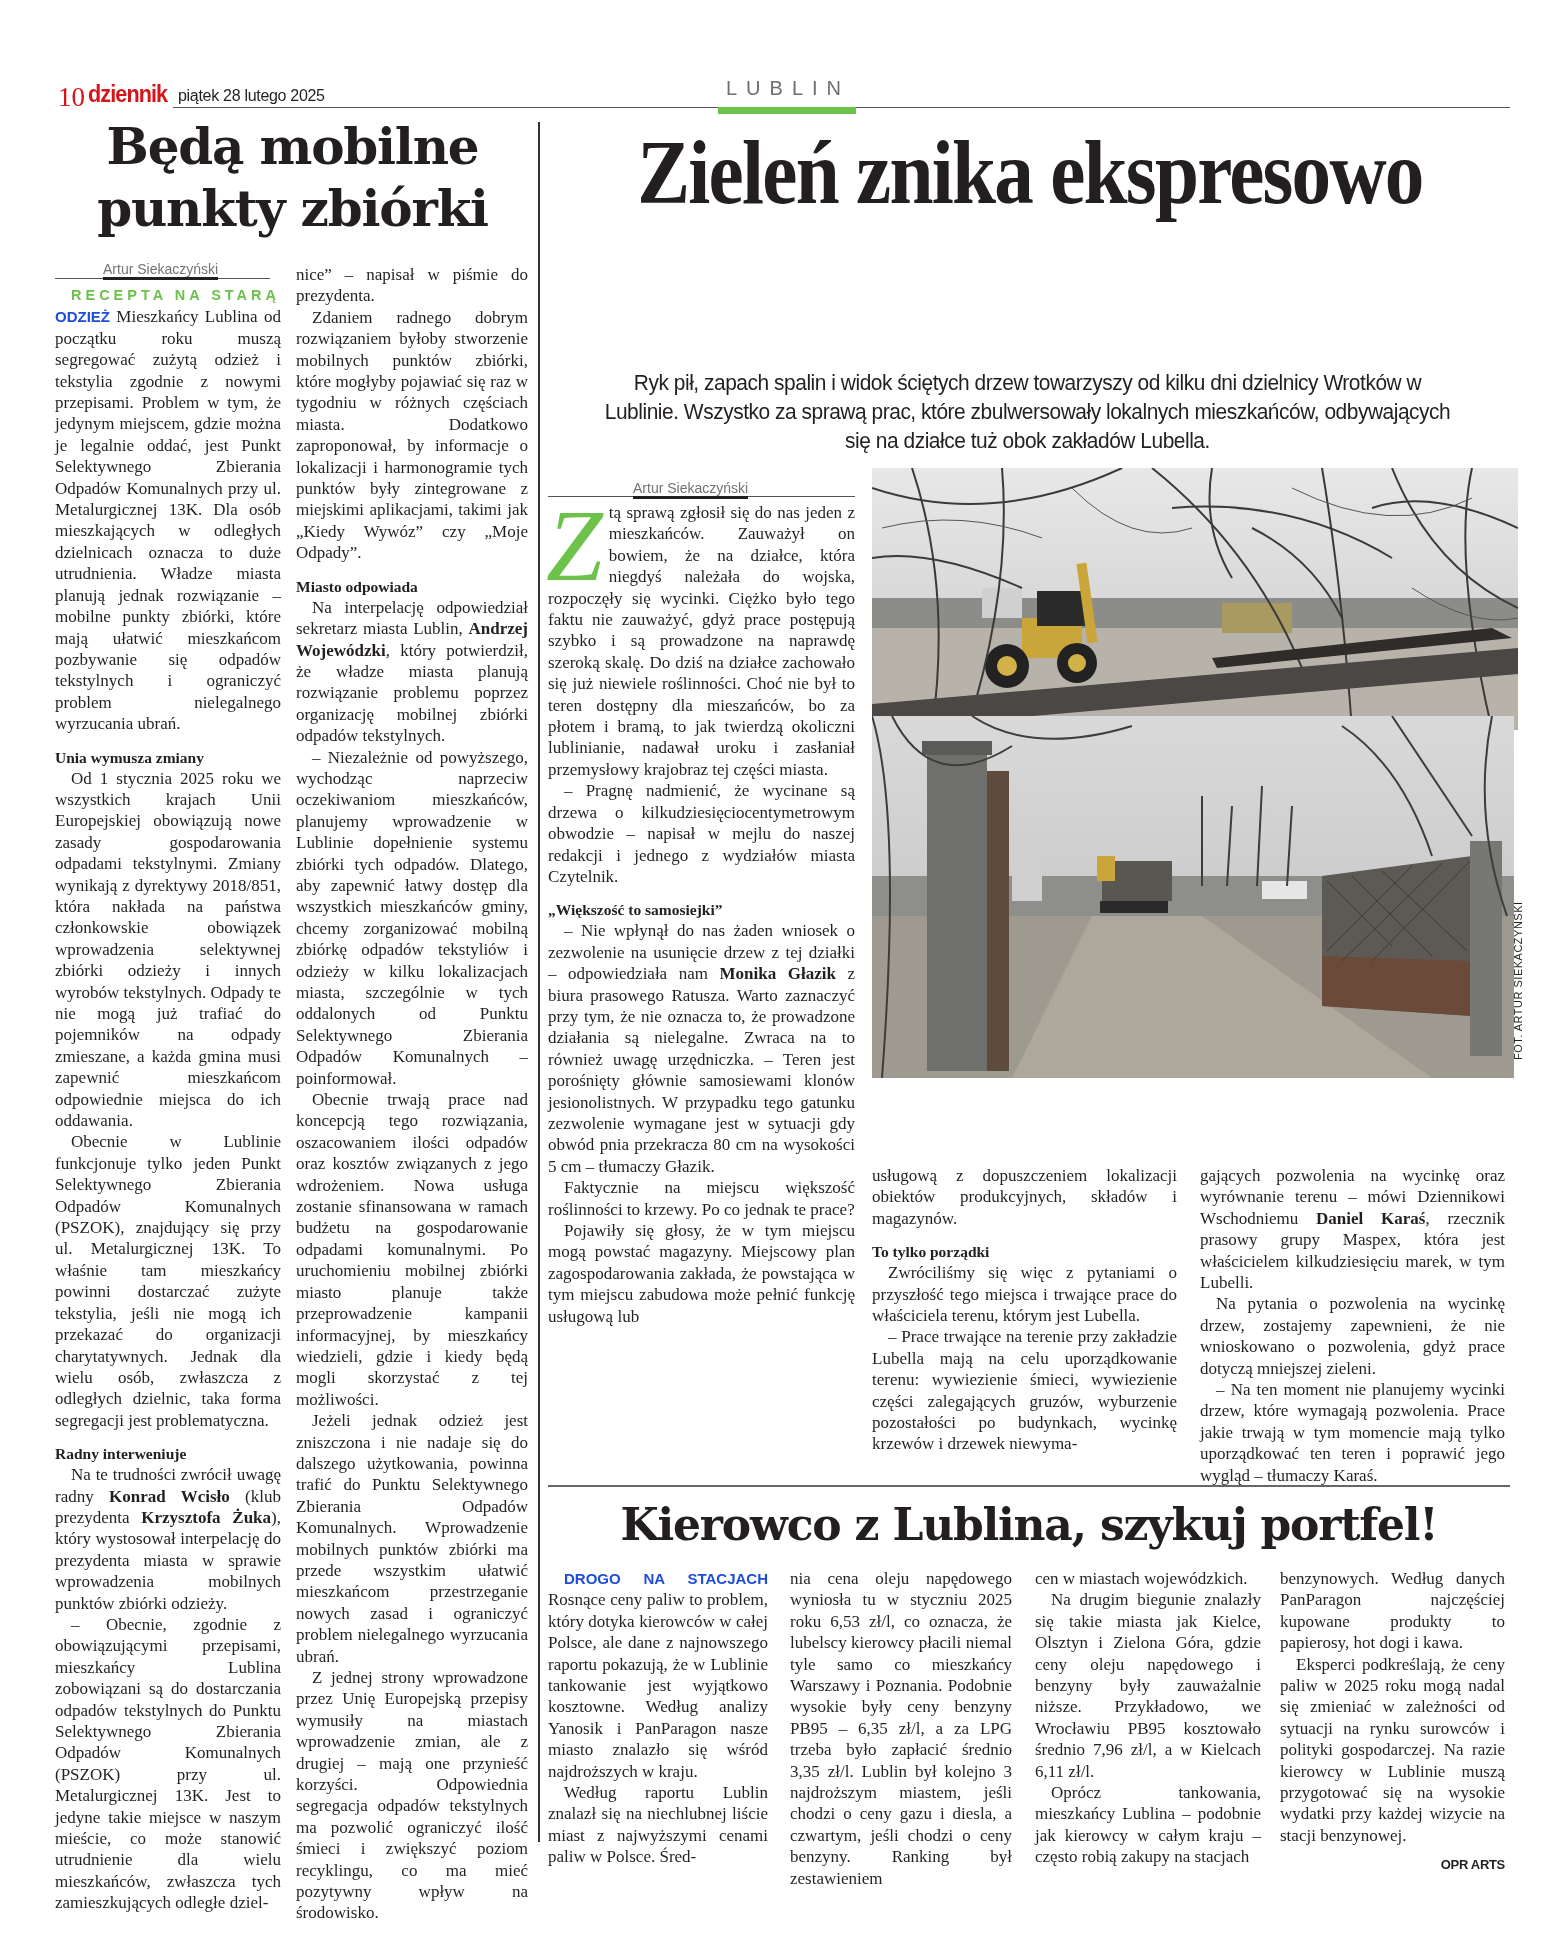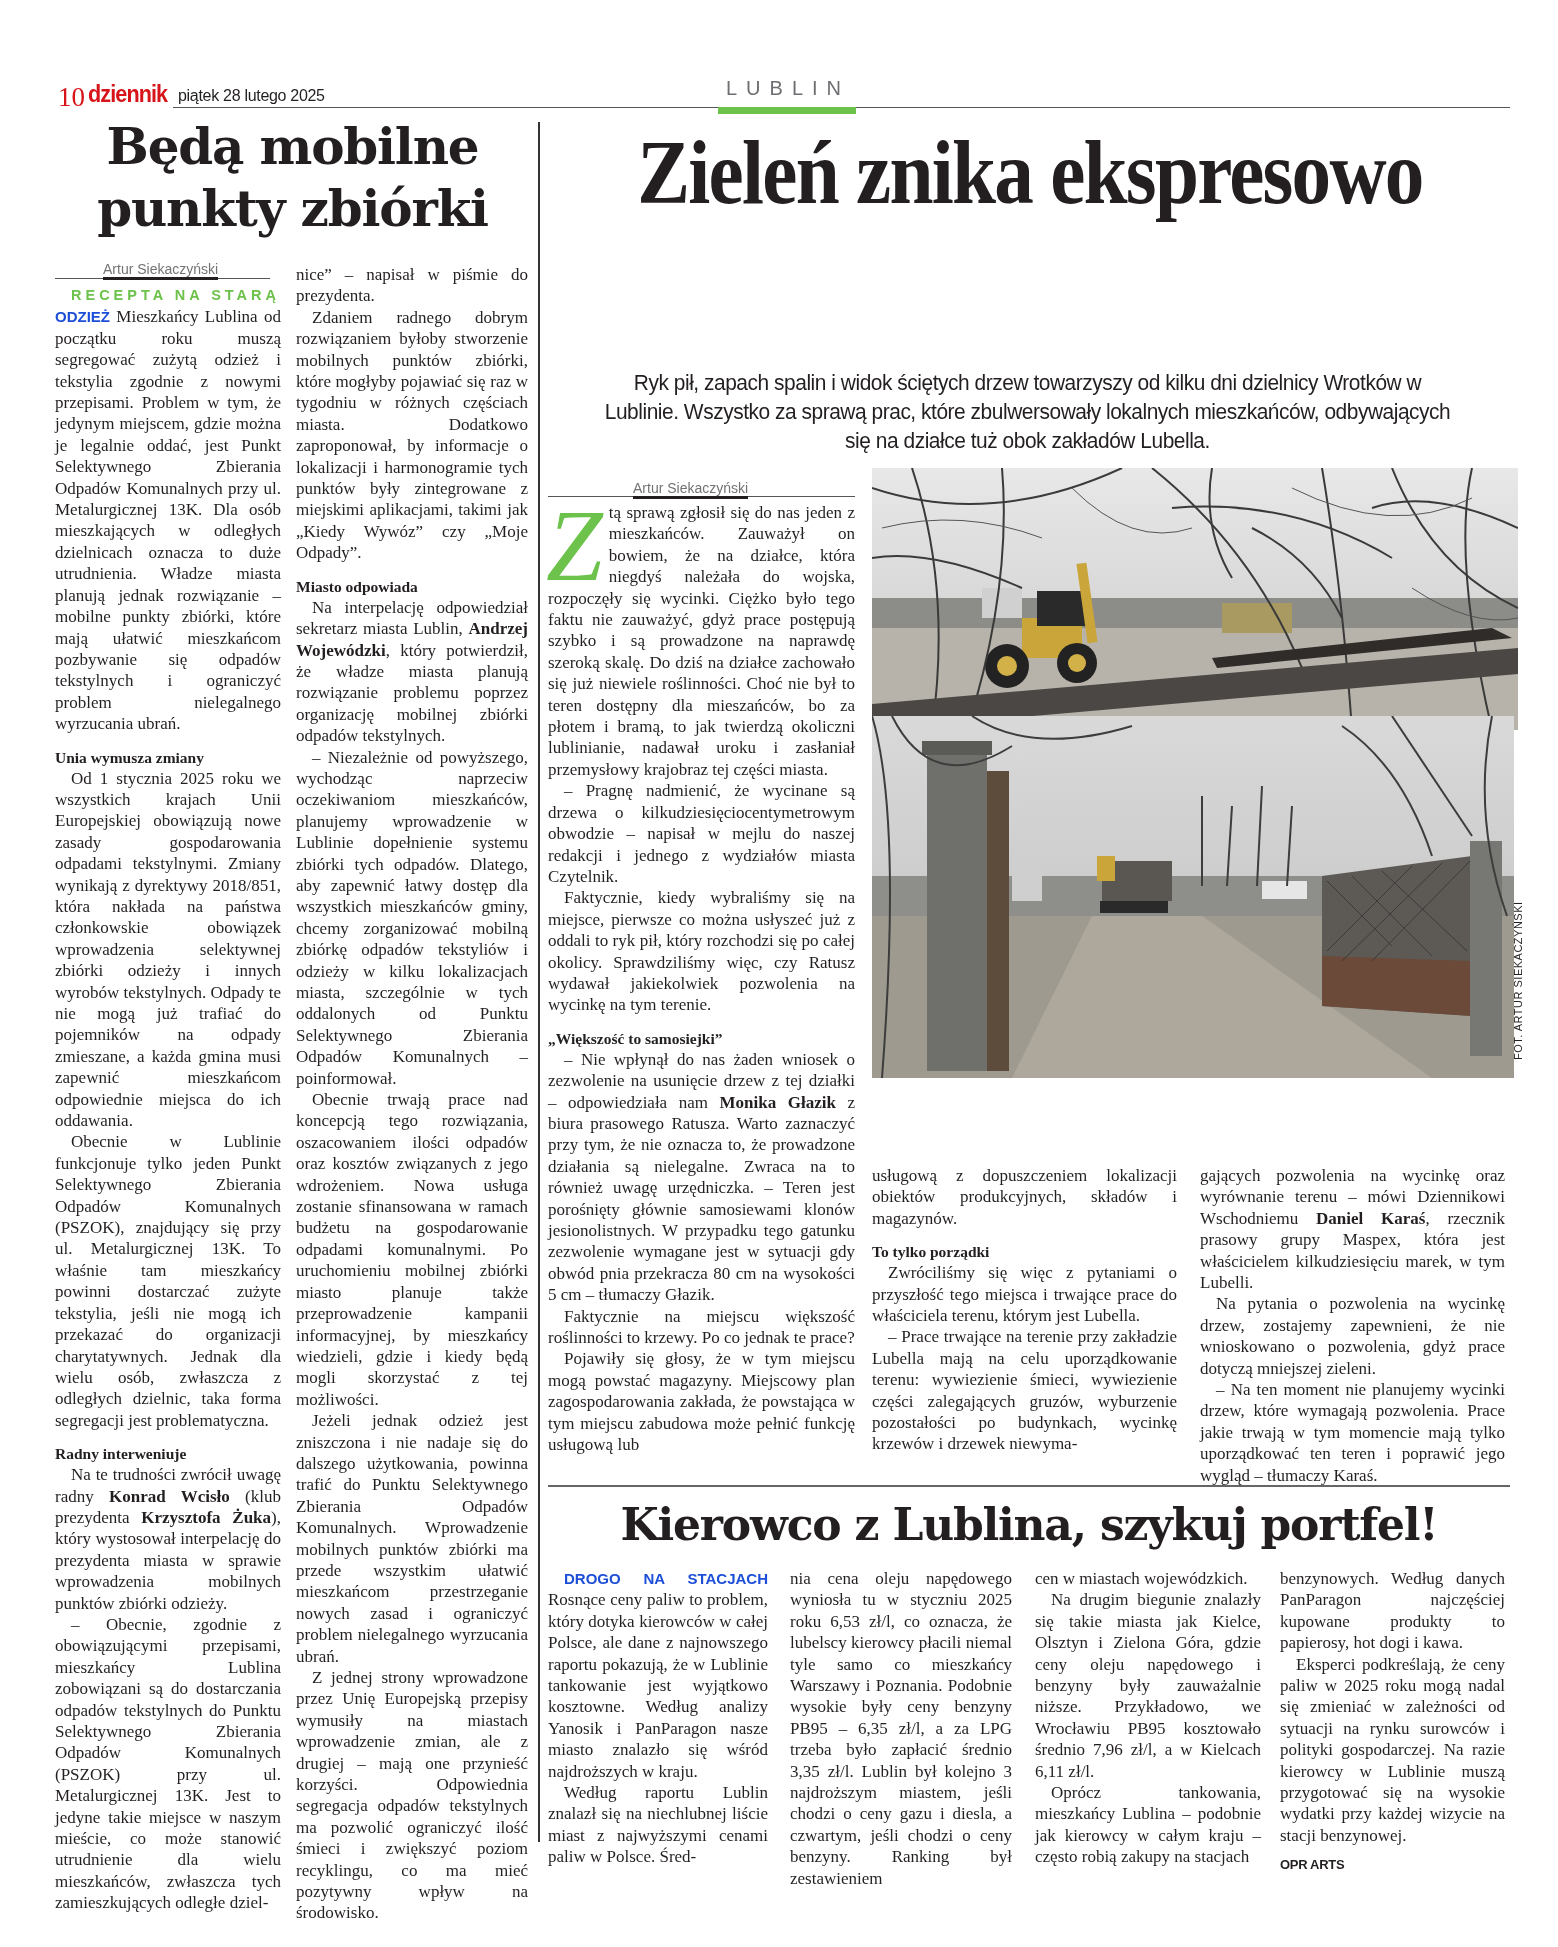--- a/index.html
+++ b/index.html
@@ -55,21 +55,21 @@
   .col-m3 { left: 1200px; top: 1165px; width: 305px; }
 
   .hrule-main { left: 548px; top: 1485px; width: 962px; height: 2px; background: #666; }
 
   
   .bottom-title { left: 548px; top: 1495px; width: 962px; text-align: center; font-family: "DejaVu Serif", serif; font-weight: bold; font-size: 44px; line-height: 60px; letter-spacing: -1.2px; color: #231f20; }
   .col-b1 { left: 548px; top: 1568px; width: 220px; }
   .col-b2 { left: 790px; top: 1568px; width: 222px; }
   .col-b3 { left: 1035px; top: 1568px; width: 226px; }
   .col-b4 { left: 1280px; top: 1568px; width: 225px; }
-  .opr { font-family: "Liberation Sans", sans-serif; font-weight: bold; font-size: 13px; margin-top: 8px; letter-spacing: -0.3px; }
+  .opr { font-family: "Liberation Sans", sans-serif; font-weight: bold; font-size: 13px; text-align: right; margin-top: 8px; letter-spacing: -0.3px; }
 </style>
 </head>
 <body>
 
 <div class="abs page-num">10</div>
 <div class="abs logo">dziennik</div>
 <div class="abs date">piątek 28 lutego 2025</div>
 <div class="abs rule-top"></div>
 <div class="abs section">LUBLIN</div>
 <div class="abs section-bar"></div>
@@ -101,21 +101,20 @@
 </div>
 
 <h1 class="abs main-title">Zieleń znika ekspresowo</h1>
 <div class="abs standfirst">Ryk pił, zapach spalin i widok ściętych drzew towarzyszy od kilku dni dzielnicy Wrotków w Lublinie. Wszystko za sprawą prac, które zbulwersowały lokalnych mieszkańców, odbywających się na działce tuż obok zakładów Lubella.</div>
 <div class="abs byline-rule-main"></div>
 <div class="abs byline byline-main">Artur Siekaczyński</div>
 
 <div class="abs col col-m1">
   <p class="noindent"><span class="dropcap">Z</span><span> tą sprawą zgłosił się do nas jeden z mieszkańców. Zauważył on bowiem, że na działce, która niegdyś należała do wojska, rozpoczęły się wycinki. Ciężko było tego faktu nie zauważyć, gdyż prace postępują szybko i są prowadzone na naprawdę szeroką skalę. Do dziś na działce zachowało się już niewiele roślinności. Choć nie był to teren dostępny dla mieszańców, bo za płotem i bramą, to jak twierdzą okoliczni lublinianie, nadawał uroku i zasłaniał przemysłowy krajobraz tej części miasta.</span></p>
   <p>– Pragnę nadmienić, że wycinane są drzewa o kilkudziesięciocentymetrowym obwodzie – napisał w mejlu do naszej redakcji i jednego z wydziałów miasta Czytelnik.</p>
-  <p>Faktycznie, kiedy wybraliśmy się na miejsce, pierwsze co można usłyszeć już z oddali to ryk pił, który rozchodzi się po całej okolicy. Sprawdziliśmy więc, czy Ratusz wydawał jakiekolwiek pozwolenia na wycinkę na tym terenie.</p>
   <h4>„Większość to samosiejki”</h4>
   <p><span>– Nie wpłynął do nas żaden wniosek o zezwolenie na usunięcie drzew z tej działki – odpowiedziała nam </span><b>Monika Głazik</b><span> z biura prasowego Ratusza. Warto zaznaczyć przy tym, że nie oznacza to, że prowadzone działania są nielegalne. Zwraca na to również uwagę urzędniczka. – Teren jest porośnięty głównie samosiewami klonów jesionolistnych. W przypadku tego gatunku zezwolenie wymagane jest w sytuacji gdy obwód pnia przekracza 80 cm na wysokości 5 cm – tłumaczy Głazik.</span></p>
   <p>Faktycznie na miejscu większość roślinności to krzewy. Po co jednak te prace?</p>
   <p>Pojawiły się głosy, że w tym miejscu mogą powstać magazyny. Miejscowy plan zagospodarowania zakłada, że powstająca w tym miejscu zabudowa może pełnić funkcję usługową lub</p>
 </div>
 
 <div class="abs photo photo1">
   <svg width="646" height="262" viewBox="0 0 646 262">
     <defs>
       <linearGradient id="sky1" x1="0" y1="0" x2="0" y2="1">

